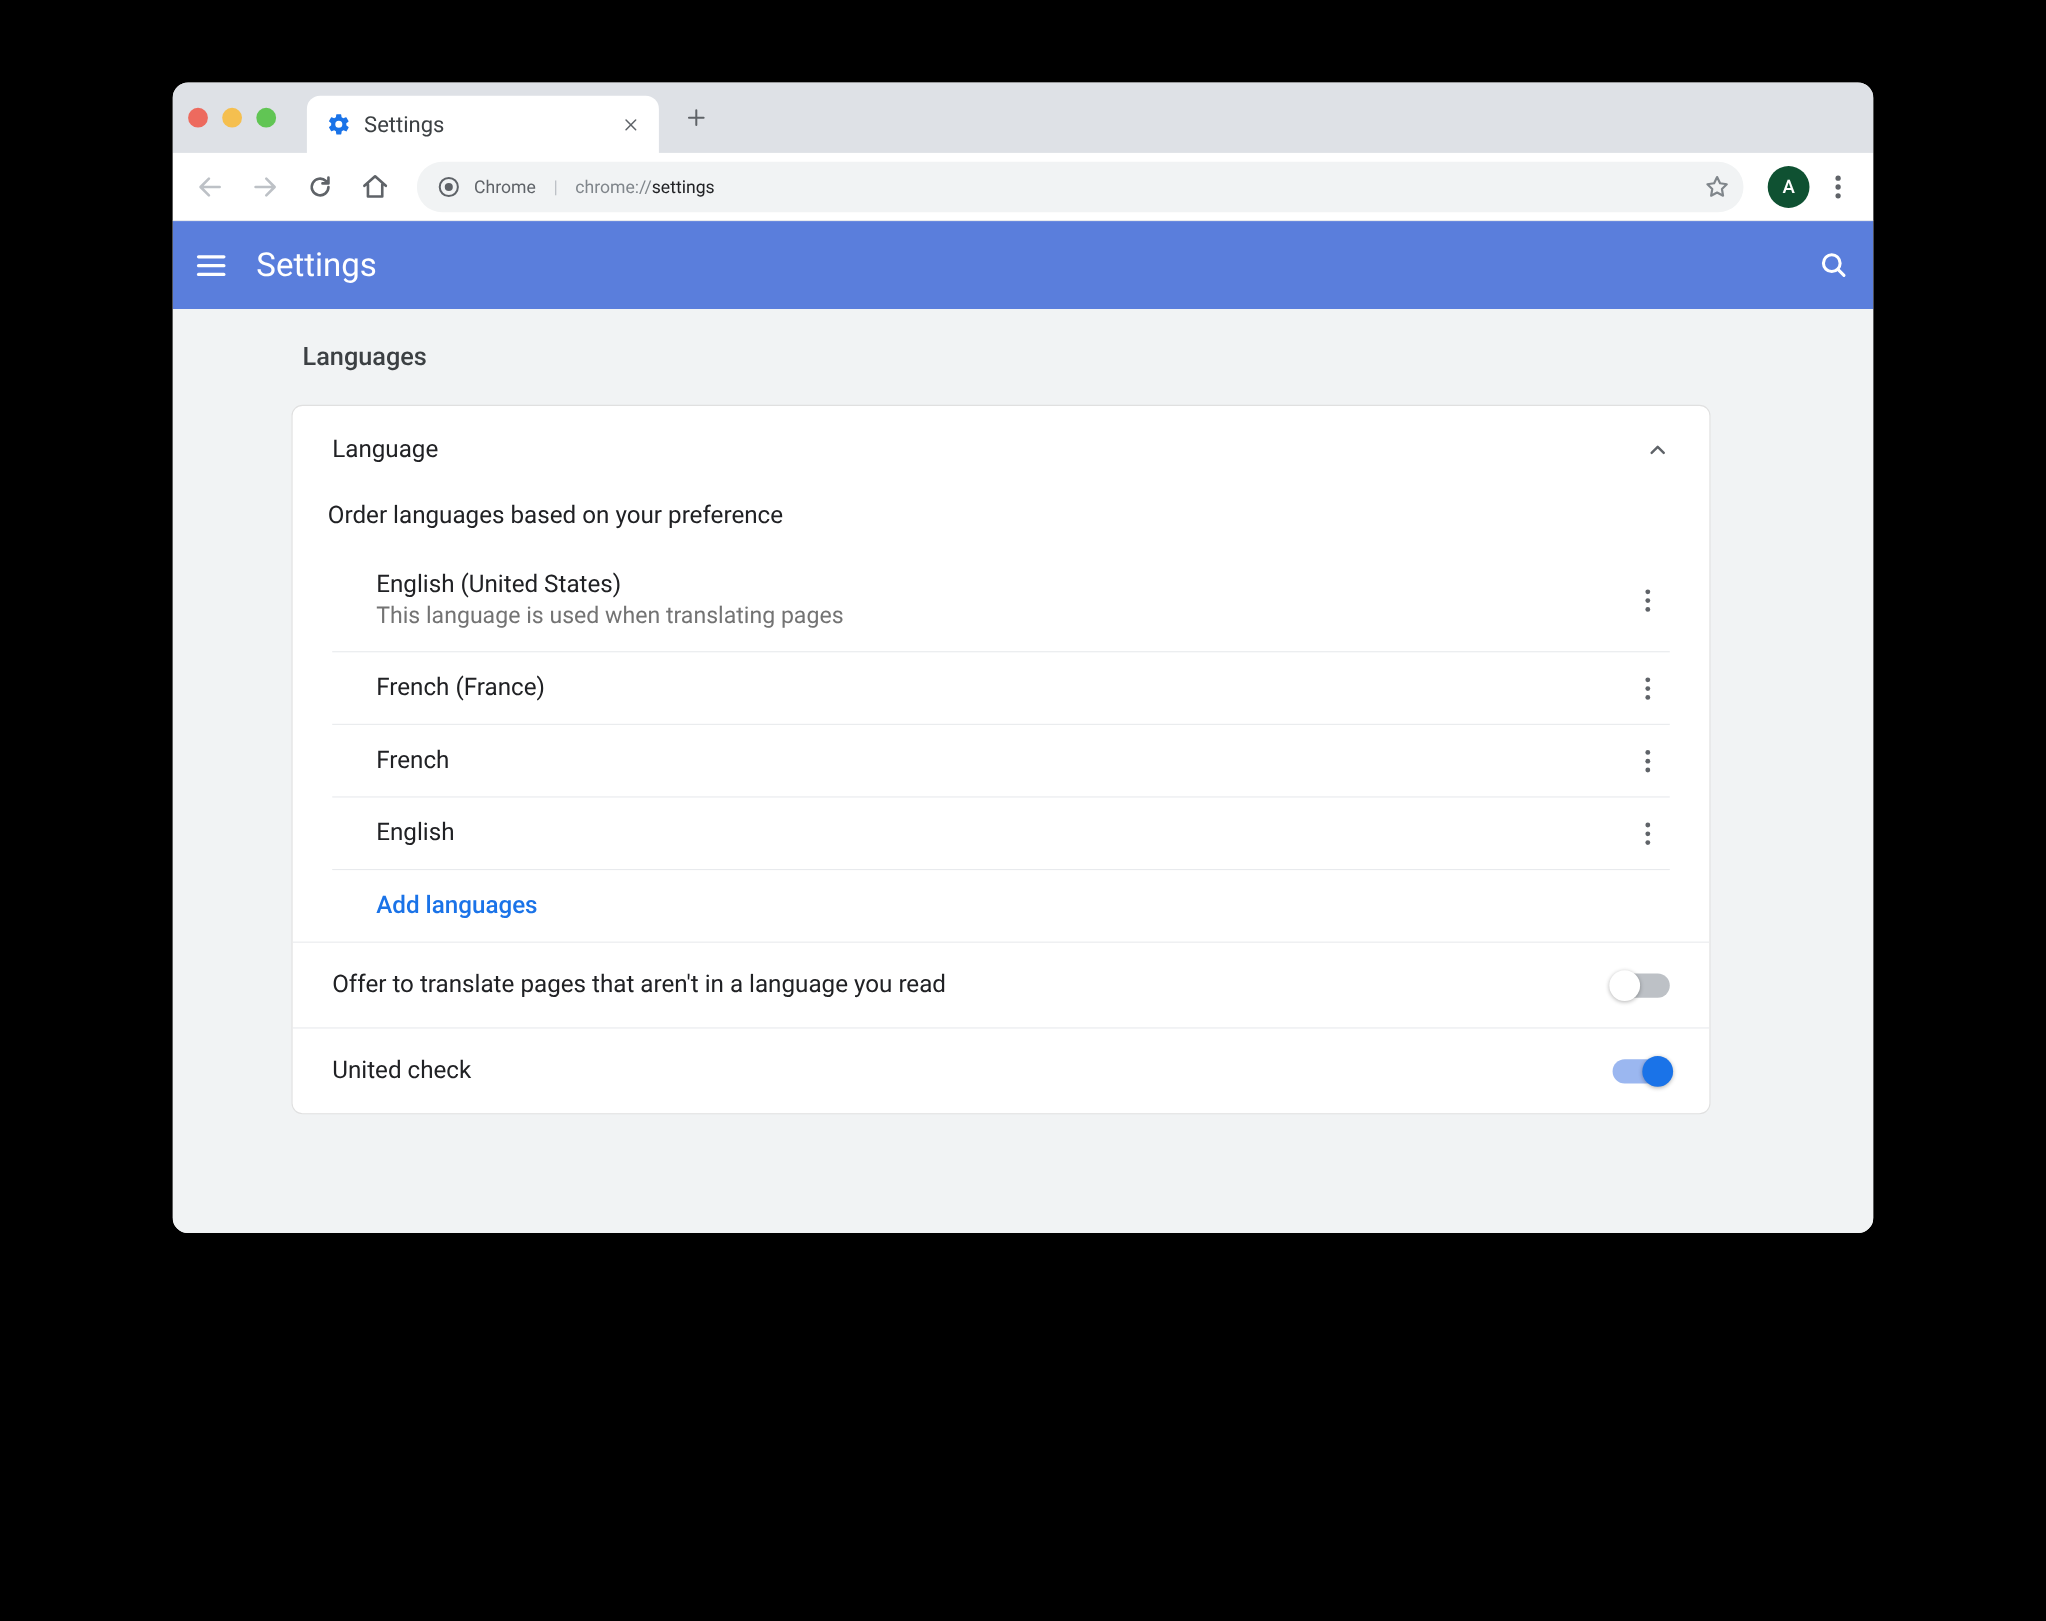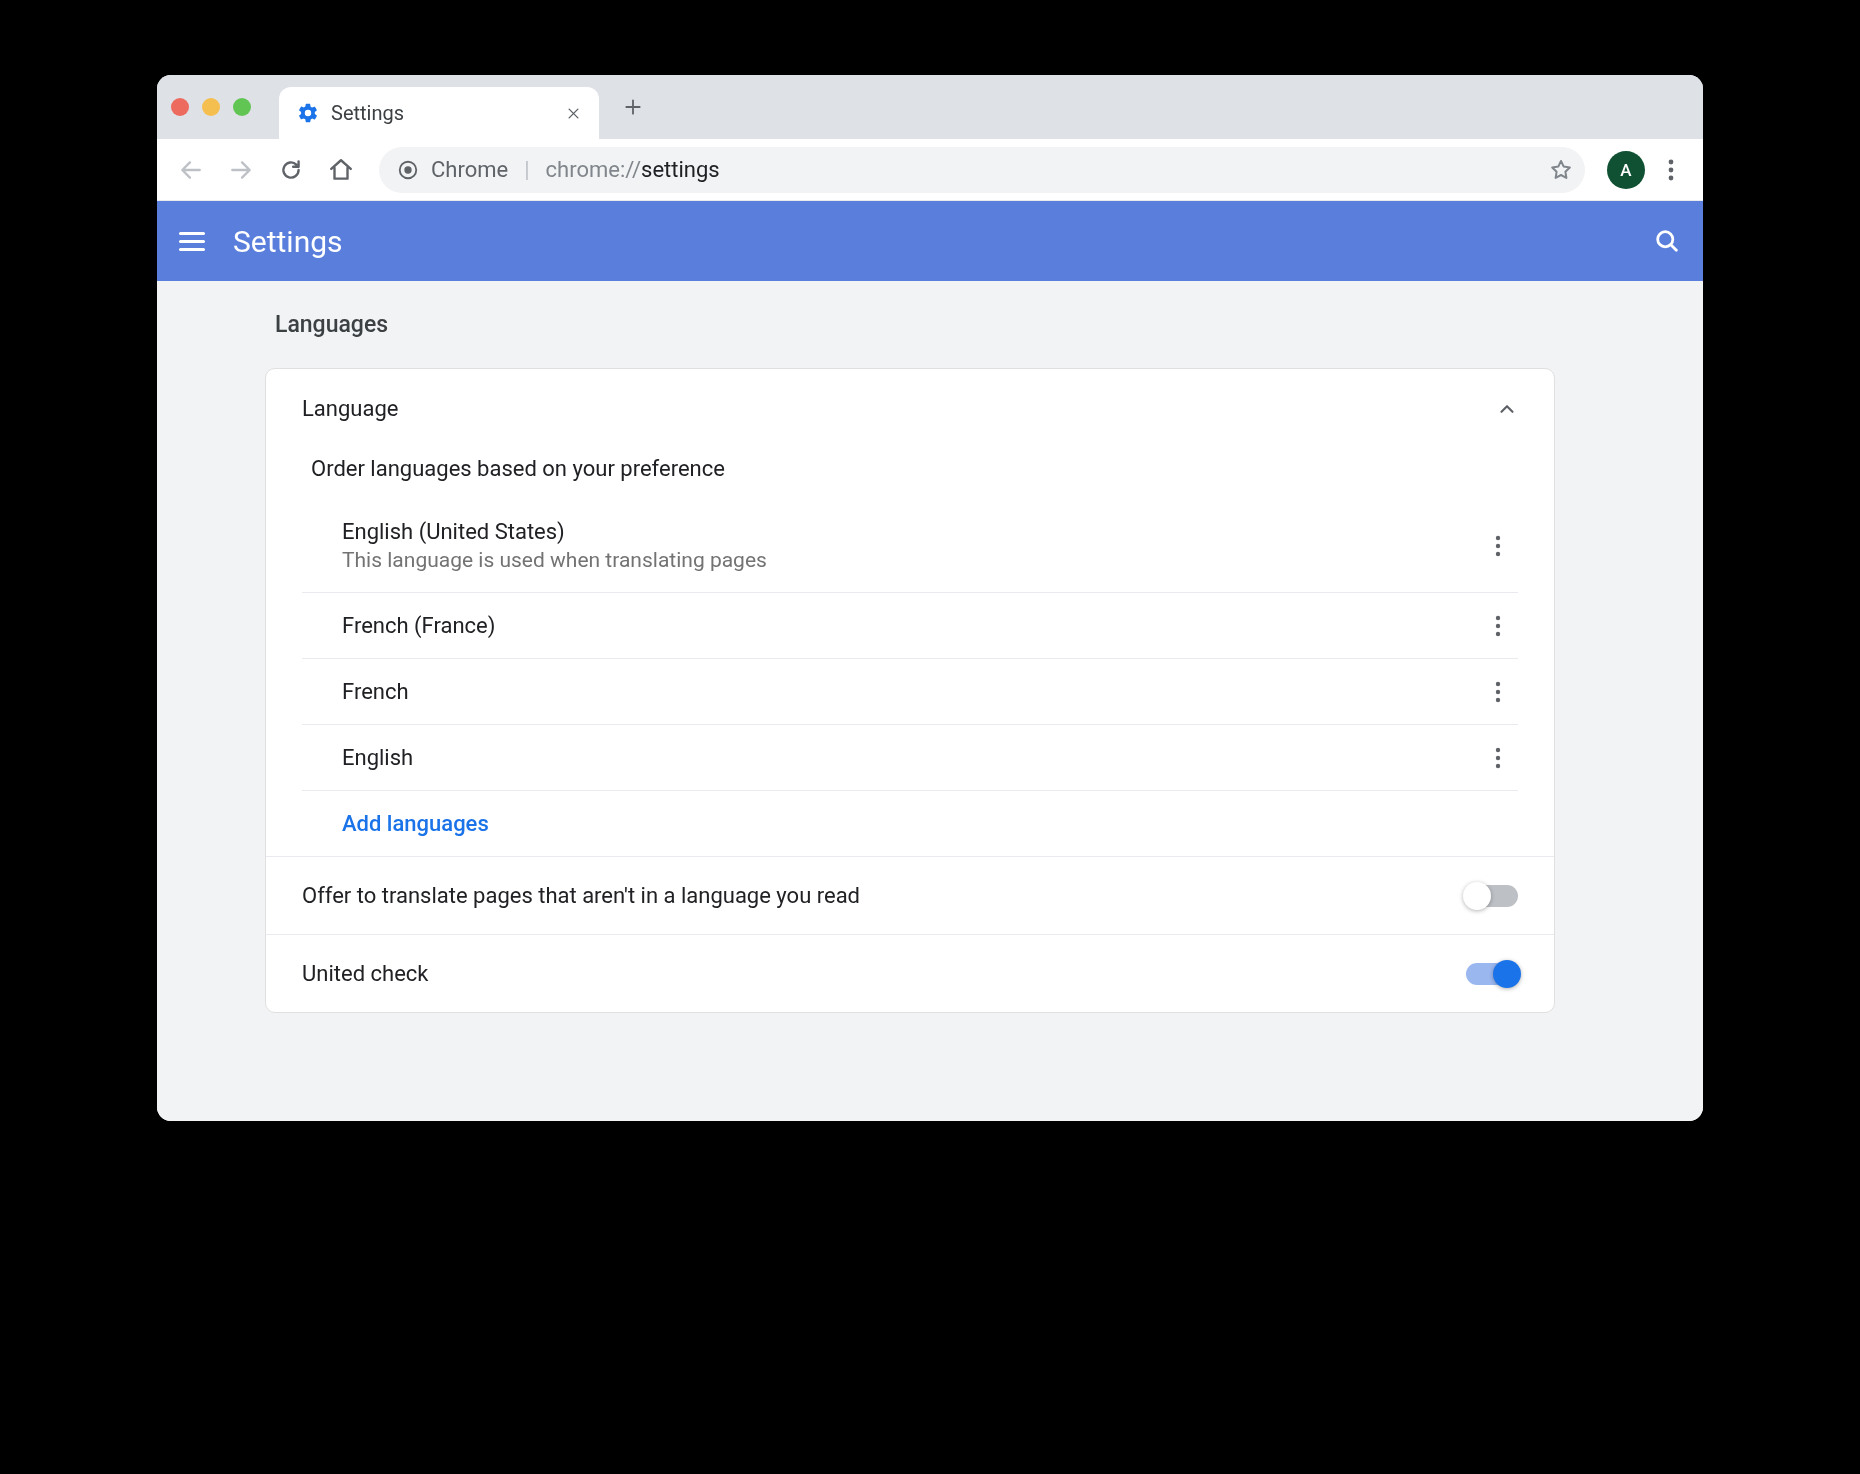--- a/index.html
+++ b/index.html
@@ -85,21 +85,21 @@
     flex: 1;
     height: 46px;
     background: #f1f3f4;
     border-radius: 24px;
     display: flex;
     align-items: center;
     padding: 0 12px 0 18px;
     margin: 0 10px;
     gap: 12px;
     color: #5f6368;
-    font-size: 22px;
+    font-size: 16px;
   }
   .omnibox .sec-icon { width:22px; height:22px; color:#5f6368; display:flex; align-items:center; }
   .omnibox .origin { color:#5f6368; }
   .omnibox .divider { color:#bdc1c6; margin: 0 4px; }
   .omnibox .url-muted { color:#80868b; }
   .omnibox .url-bold { color:#202124; }
   .omnibox .spacer { flex:1; }
   .omnibox .star { color:#80868b; }
   .avatar {
     width: 38px; height: 38px; border-radius: 50%;
@@ -146,21 +146,21 @@
     border: 1px solid #e0e0e0;
     overflow: hidden;
   }
   .card-header {
     display: flex; align-items: center; justify-content: space-between;
     padding: 27px 36px;
     font-size: 22px; color: #202124;
   }
   .chev { color:#5f6368; }
   .card-sub {
-    padding: 8px 45px 18px;
+    padding: 8px 32px 18px;
     font-size: 22px; color: #202124;
   }
   .lang-list { padding: 0 36px; }
   .lang-row {
     display: flex; align-items: center;
     padding: 20px 0 20px 40px;
     border-bottom: 1px solid #e8eaed;
   }
   .lang-row:last-of-type { border-bottom: none; }
   .lang-main { flex: 1; }

